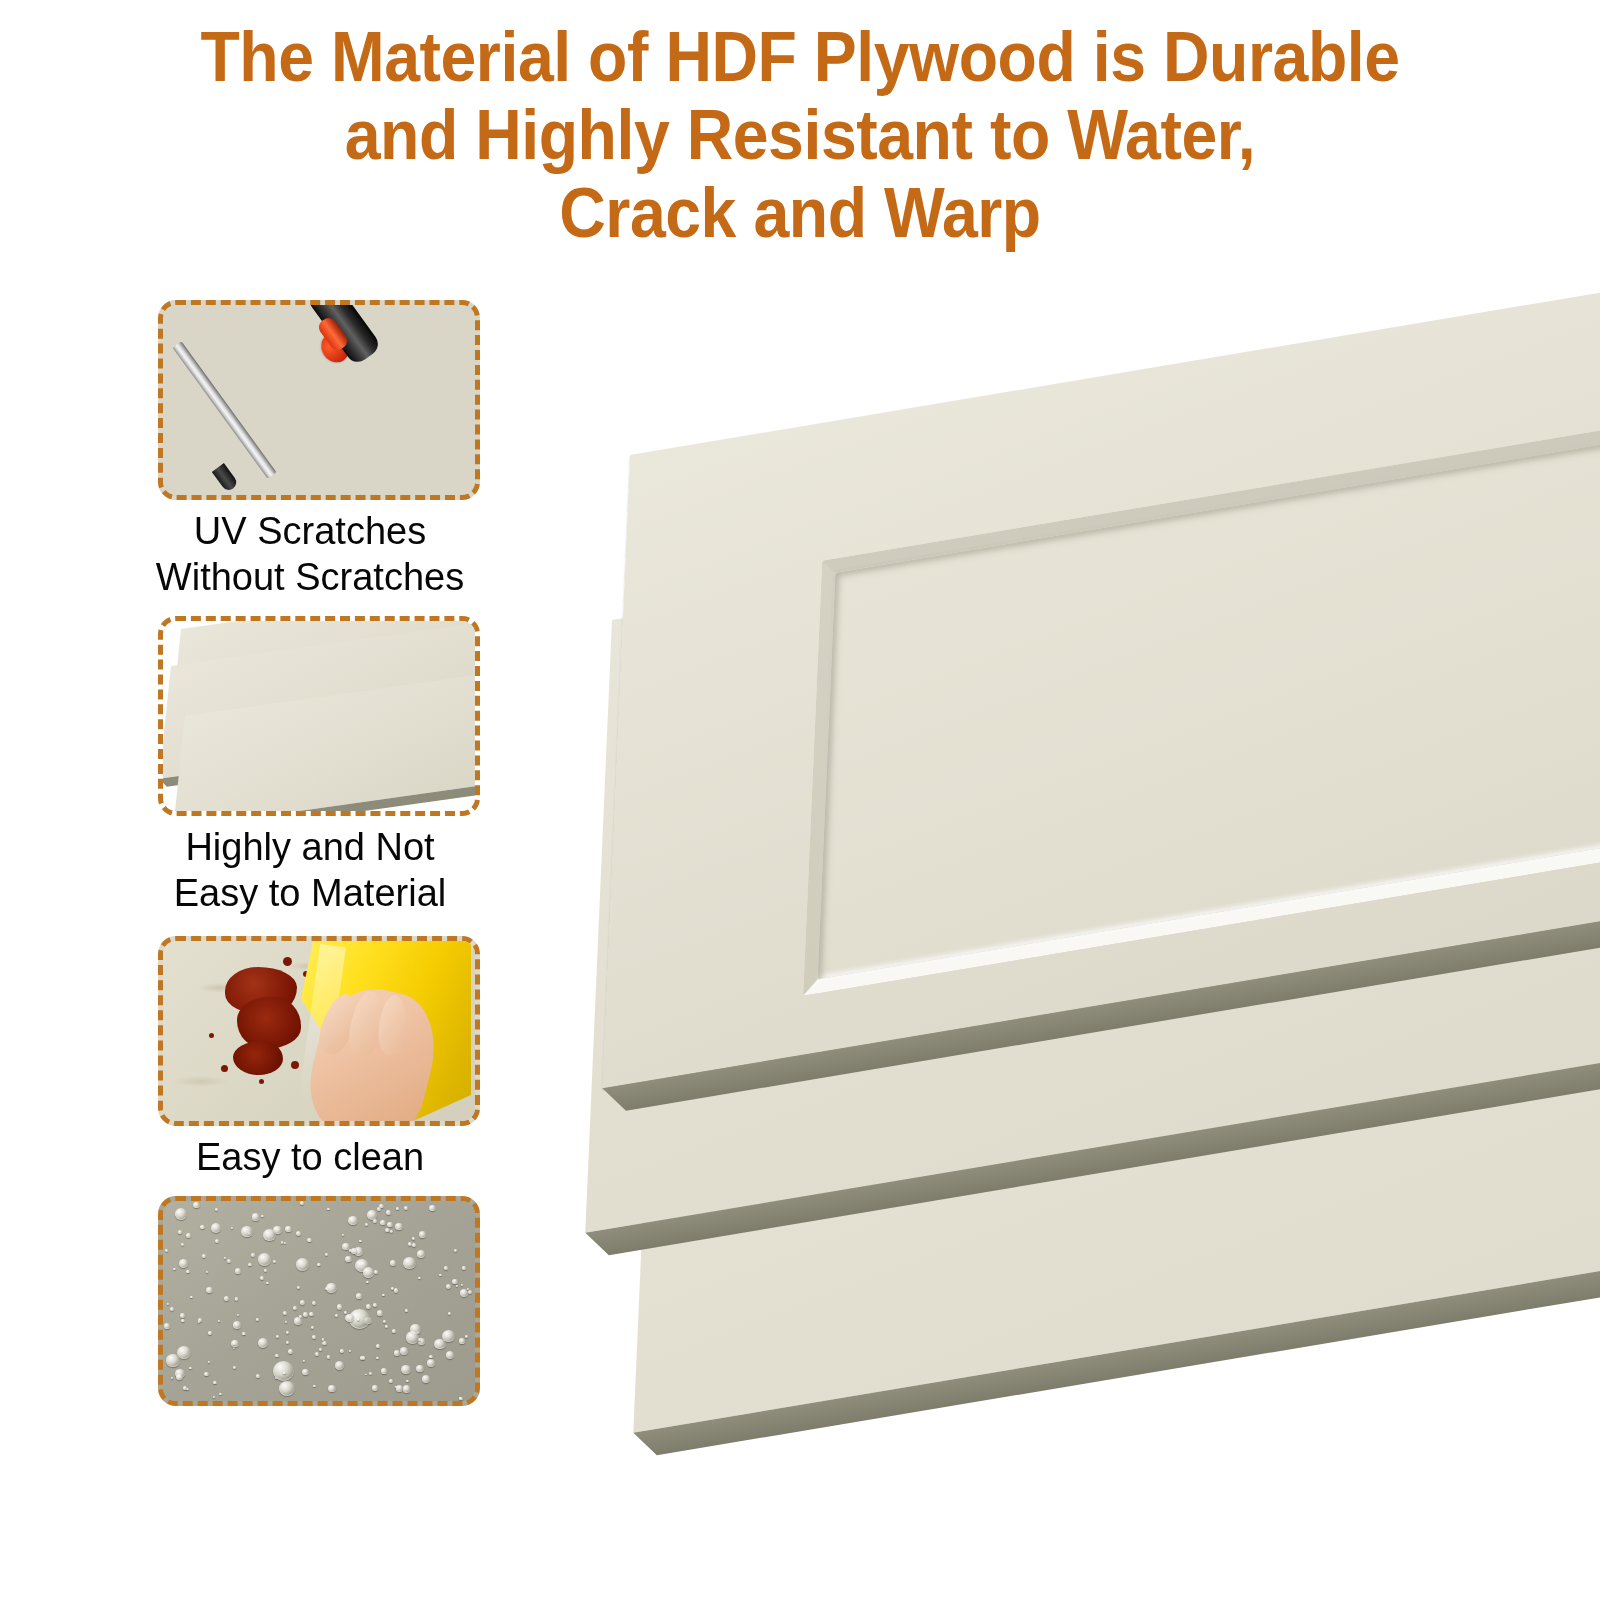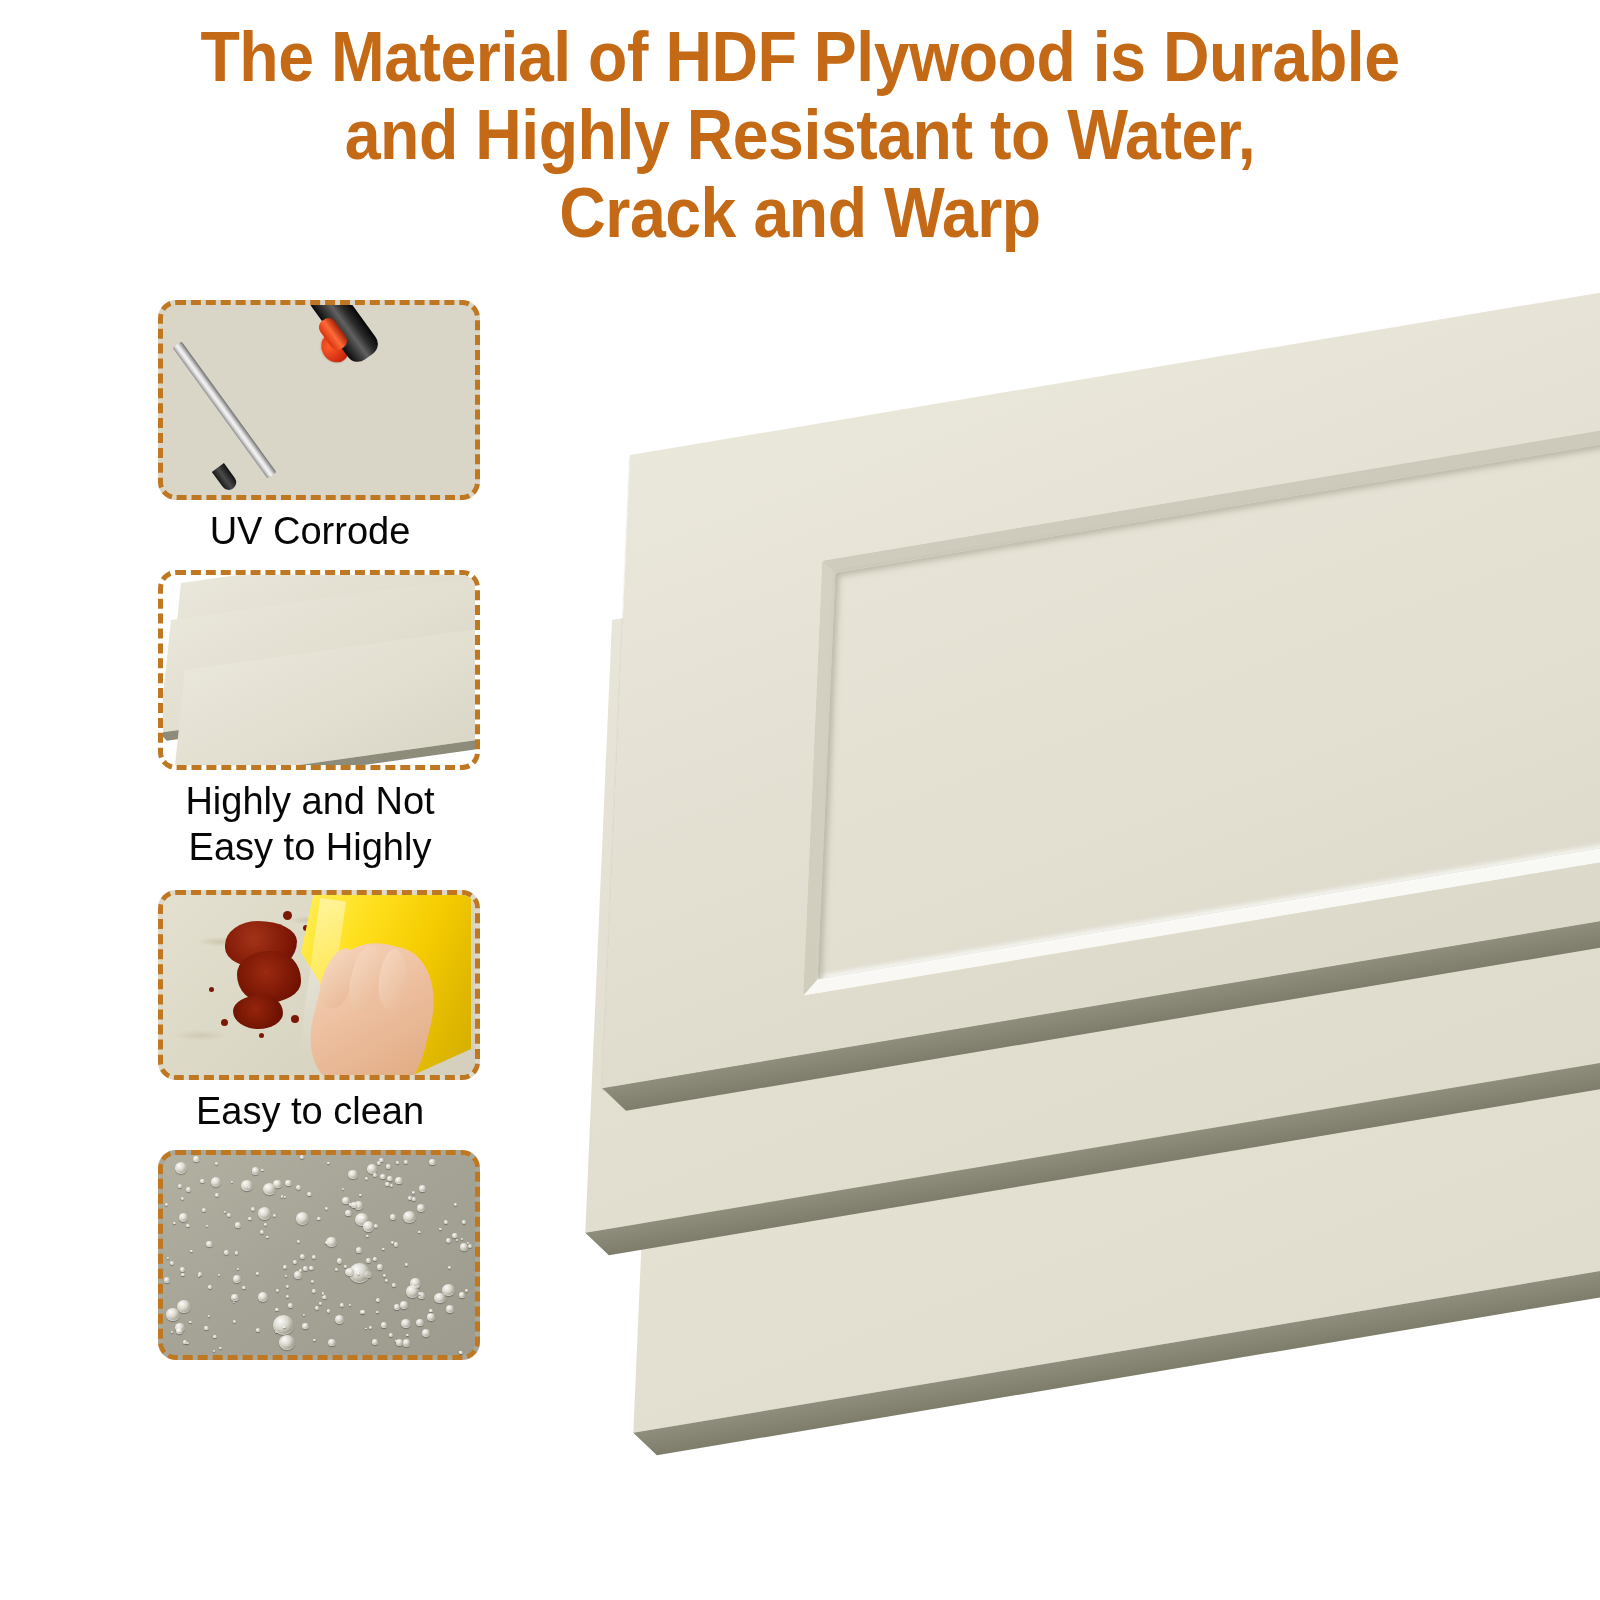--- a/index.html
+++ b/index.html
@@ -267,21 +267,22 @@
         <div class="sd-wrap">
           <div class="sd sd-shaft"></div>
           <div class="sd sd-tip"></div>
           <div class="sd sd-collar"></div>
           <div class="sd sd-handle"></div>
           <div class="sd sd-handle-red"></div>
         </div>
       </div>
     </div>
     <div class="fc-caption">
-      <span>UV Corrode</span>
+      <span>UV Scratches</span>
+      <span>Without Scratches</span>
     </div>
   </div>
 
   <div class="feature-card" id="card-durable" style="margin-top:16px;">
     <div class="fc-frame">
       <div class="fc-inner">
         <div class="mini-stack">
 
           <div class="mini-sheet" style="left:18px; top:8px; width:330px; height:110px; transform:rotate(-8deg) skewX(-14deg); transform-origin:0 0;">
             <div class="mini-face"></div>
@@ -295,21 +296,21 @@
 
           <div class="mini-sheet" style="left:22px; top:95px; width:340px; height:110px; transform:rotate(-8deg) skewX(-14deg); transform-origin:0 0;">
             <div class="mini-face"></div>
             <div class="mini-edge" style="left:0; top:110px; width:340px; height:9px; transform:skewX(44deg); transform-origin:0 0;"></div>
           </div>
         </div>
       </div>
     </div>
     <div class="fc-caption">
       <span>Highly and Not</span>
-      <span>Easy to Highly</span>
+      <span>Easy to Material</span>
     </div>
   </div>
 
   <div class="feature-card" id="card-clean" style="margin-top:20px;">
     <div class="fc-frame">
       <div class="fc-inner">
         <div class="clean-bg"></div>
         <div class="stain s1"></div>
         <div class="stain s2"></div>
         <div class="stain s3"></div>

